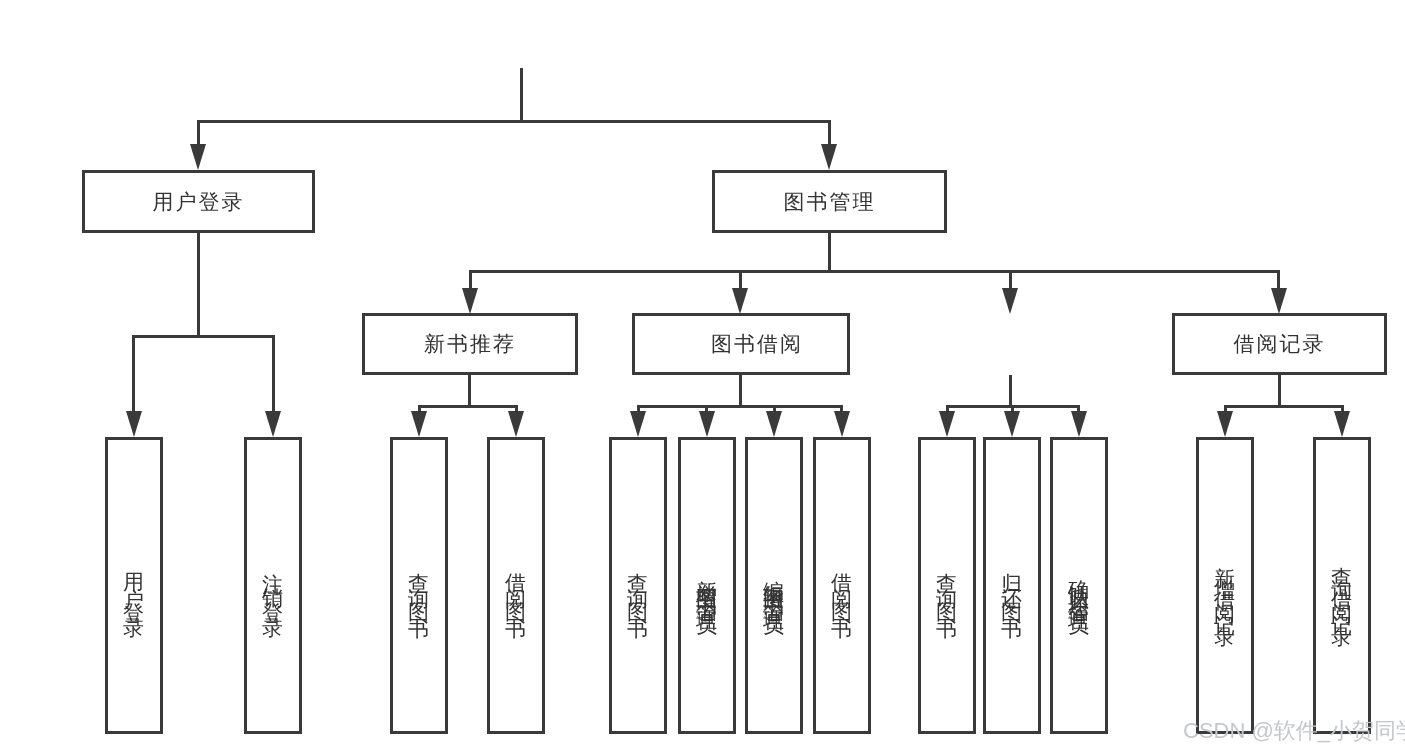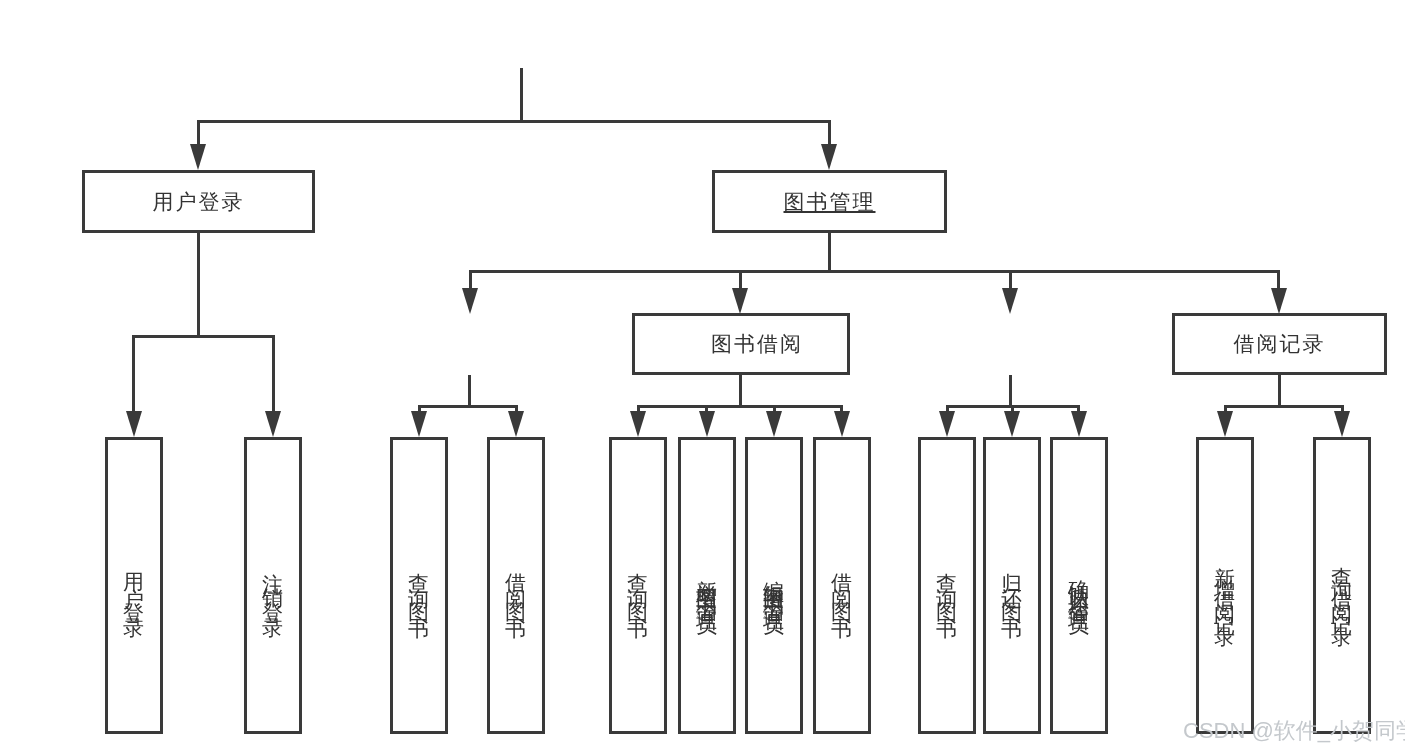--- a/index.html
+++ b/index.html
@@ -34,22 +34,23 @@
   }
 </style>
 </head>
 <body>
 
 <div id="stage">
 
 
   <div class="box" style="left:82px;top:170px;width:233px;height:63px;">用户登录</div>
 
-  <div class="box" style="left:712px;top:170px;width:235px;height:63px;text-decoration:underline;">图书管理</div>
+  <div class="box" style="left:712px;top:170px;width:235px;height:63px;">图书管理</div>
 
+  <div class="box" style="left:362px;top:313px;width:216px;height:62px;">新书推荐</div>
 
   <div class="box" style="left:632px;top:313px;width:218px;height:62px;padding-left:32px;">图书借阅</div>
 
 
   <div class="box" style="left:1172px;top:313px;width:215px;height:62px;">借阅记录</div>
 
   <div class="box leaf" style="left:105px;top:437px;width:58px;height:297px;">
     <span class="vtxt">用户登录</span>
   </div>
   <div class="box leaf" style="left:244px;top:437px;width:58px;height:297px;">

